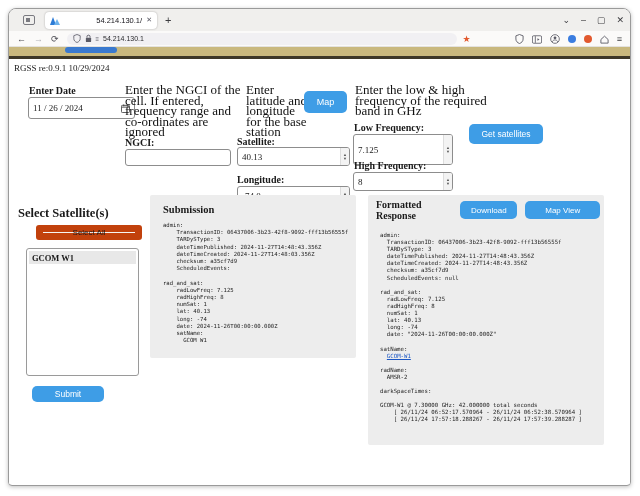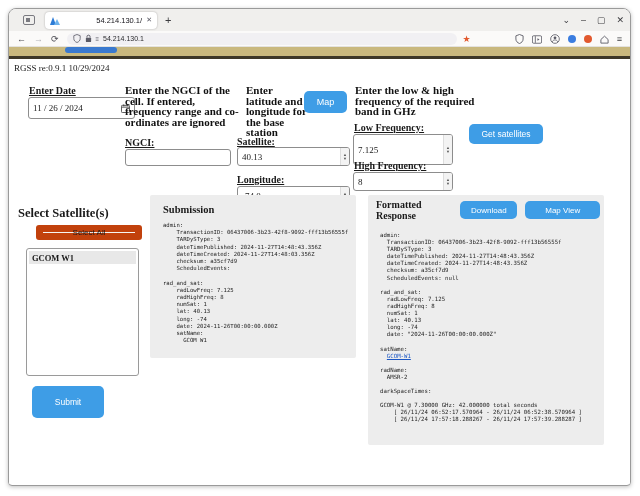--- a/index.html
+++ b/index.html
@@ -42,22 +42,22 @@
   .tanband { position:relative; height:12px; background:#c9b87e; border-bottom:3px solid #3d3728; }
   .tan-pill { position:absolute; left:56px; top:0px; width:52px; height:6px; border-radius:3px; background:#3a79cf; }
 
   
   .page { position:relative; width:100%; height:425px; background:#fff;
     font-family:"Liberation Serif", serif; color:#1a1a1a; }
 
   .abs { position:absolute; }
   .app-header { left:5px; top:4px; font-size:9px; color:#222; }
 
-  .lbl { font-weight:bold; font-size:10px;text-decoration:underline; }
-  .help { font-size:11px; line-height:10.5px; color:#111;font-weight:bold; }
+  .lbl { font-weight:bold; font-size:10px; }
+  .help { font-size:13px; line-height:10.5px; color:#111; }
 
   .inputbox { border:1px solid #8d8d8d; border-radius:3px; background:#fff;
     display:flex; align-items:center; font-size:9px; color:#1a1a1a; padding:0 4px; }
   .inputbox .val { flex:1; font-family:"Liberation Serif", serif; }
   .spin { display:flex; flex-direction:column; align-items:center; justify-content:center;
     font-size:4px; color:#555; line-height:4px; background:#f3f3f3; border-left:1px solid #ddd;
     height:100%; padding:0 2px; margin-right:-4px; border-radius:0 2px 2px 0; }
 
   .btn-blue { background:#3e9de6; color:#fff; border:none; border-radius:5px;
     font-family:"Liberation Sans", sans-serif; text-align:left;
@@ -202,21 +202,21 @@
             <span>▲</span>
             <span>▼</span>
           </span>
       </div>
 
       <div class="abs select-heading" style="left:9px;top:147px">Select Satellite(s)</div>
       <div class="abs btn-plain" style="left:27px;top:166px;width:106px;height:15px">Select All</div>
       <div class="abs listbox" style="left:17px;top:189px;width:113px;height:128px">
         <div class="list-item">GCOM W1</div>
       </div>
-      <div class="abs btn-blue" style="left:23px;top:327px;width:72px;height:32px;font-size:8.5px">Submit</div>
+      <div class="abs btn-blue" style="left:23px;top:327px;width:72px;height:16px;font-size:8.5px">Submit</div>
 
       <div class="abs panel" style="left:141px;top:136px;width:206px;height:163px;padding:9px 2px 0 13px">
         <div class="panel-title">Submission</div>
         <pre class="code code-left" style="margin-top:7px">admin:
     TransactionID: 06437006-3b23-42f8-9092-fff13b56555f
     TARDySType: 3
     dateTimePublished: 2024-11-27T14:48:43.356Z
     dateTimeCreated: 2024-11-27T14:48:03.356Z
     checksum: a35cf7d9
     ScheduledEvents:

